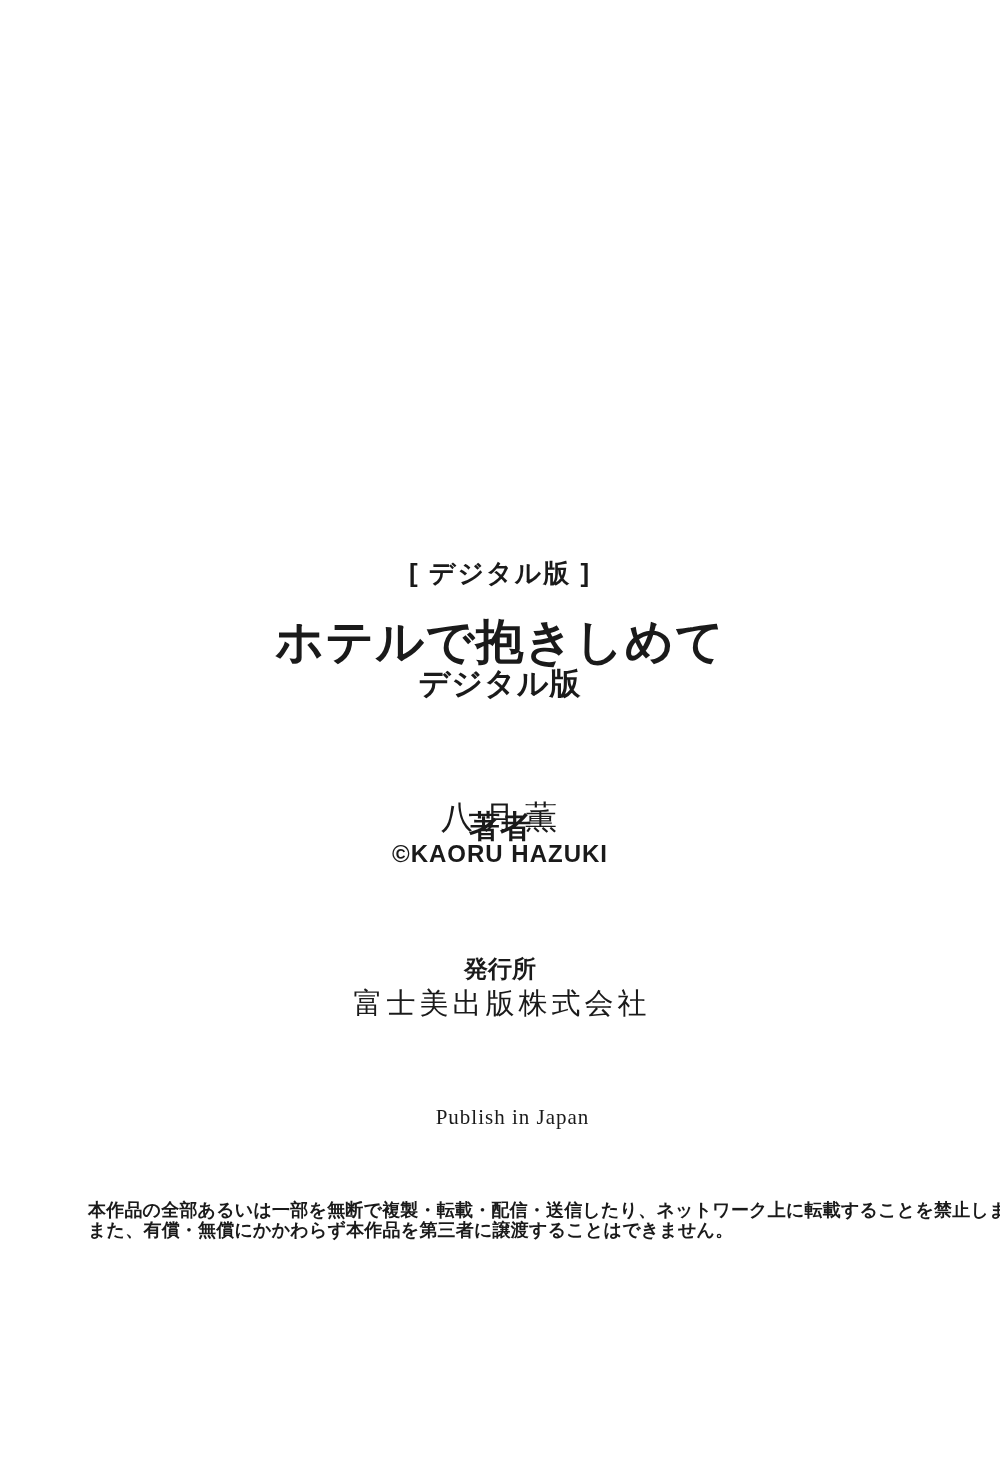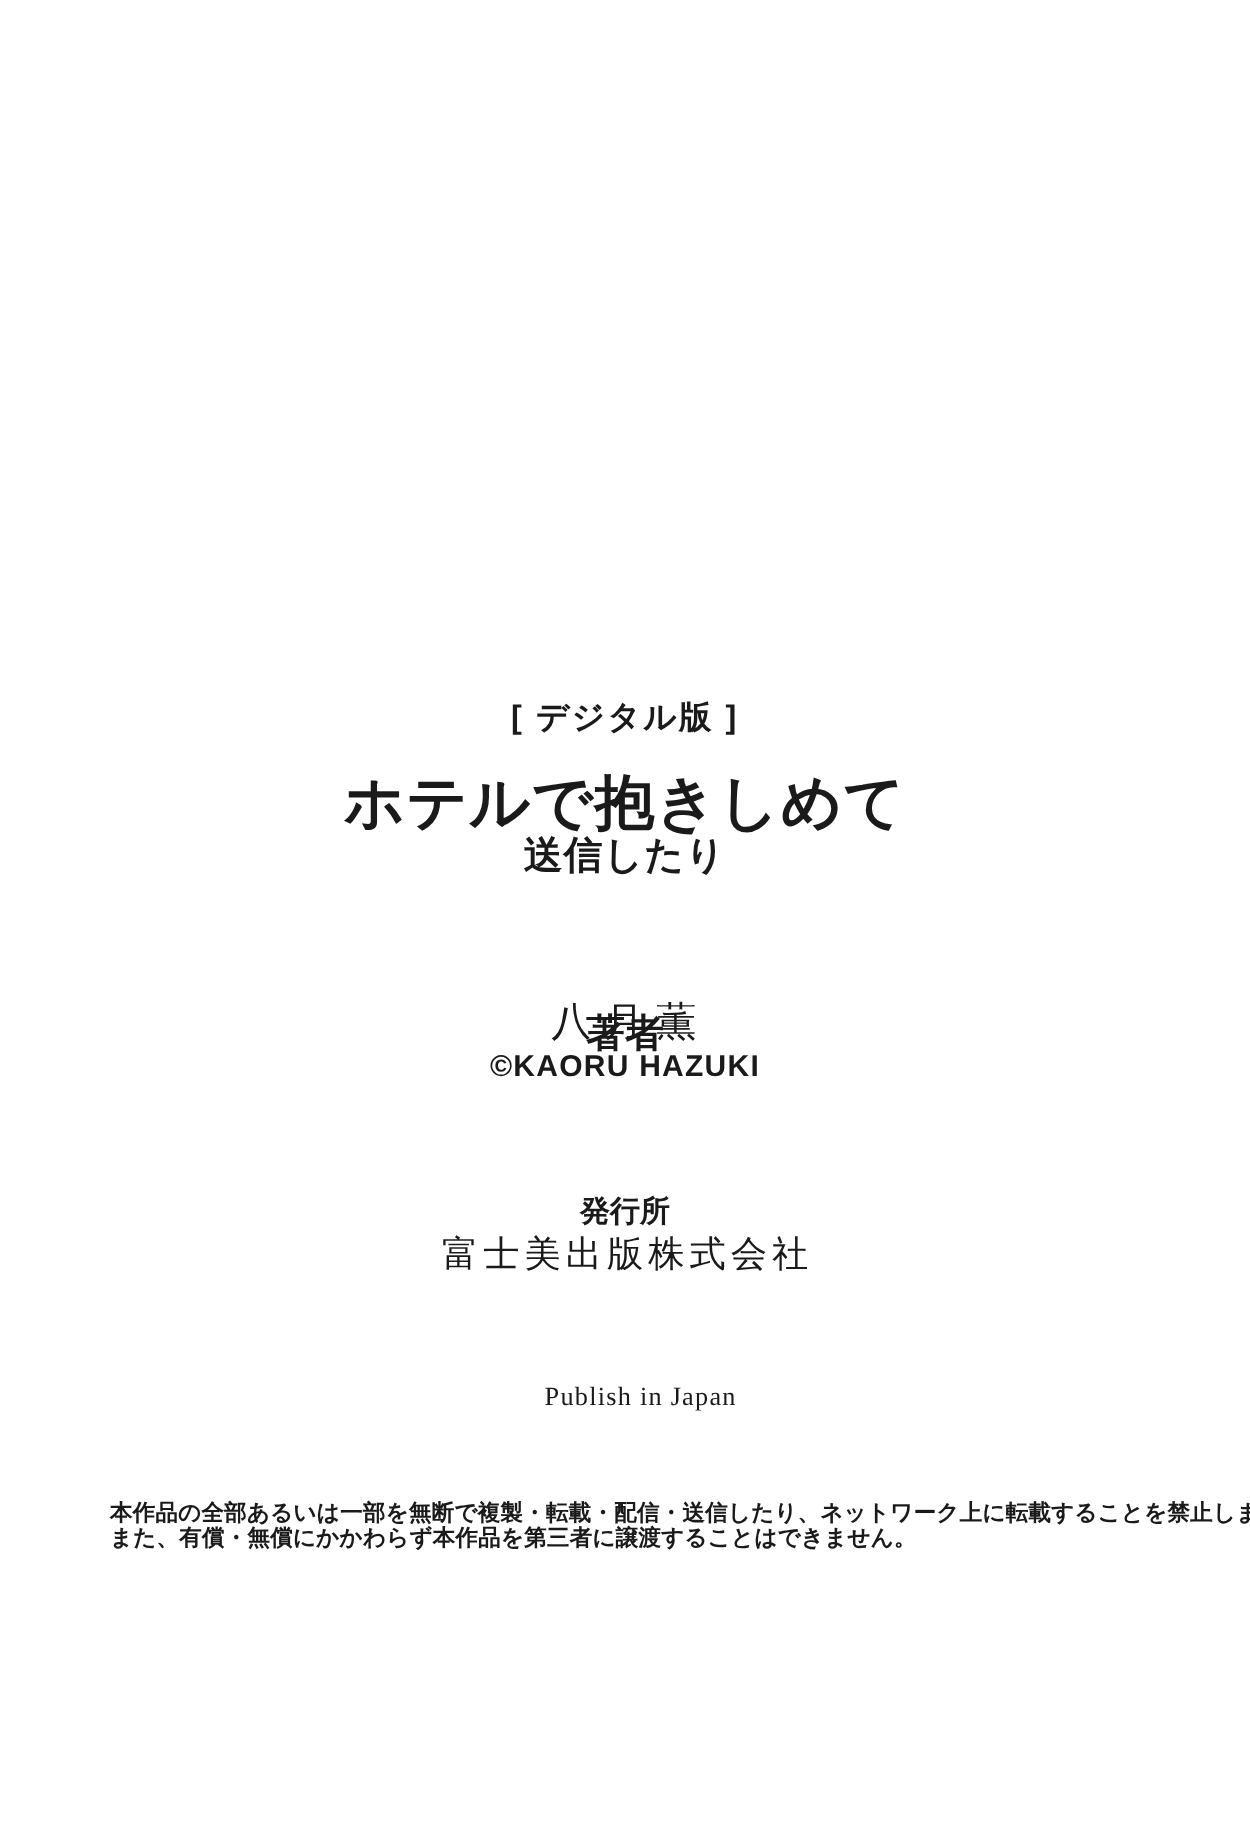--- a/index.html
+++ b/index.html
@@ -102,21 +102,21 @@
 </style>
 </head>
 <body>
 
 <div class="page">
 
   <div class="centered gothic edition-label">[ デジタル版 ]</div>
 
   <div class="centered gothic book-title">ホテルで抱きしめて</div>
 
-  <div class="centered gothic book-subtitle">送信したり</div>
+  <div class="centered gothic book-subtitle">デジタル版</div>
 
   <div class="centered gothic author-heading">著者</div>
 
   <div class="centered mincho author-name">八月薫</div>
 
   <div class="centered gothic copyright-line">©KAORU HAZUKI</div>
 
   <div class="centered gothic publisher-heading">発行所</div>
 
   <div class="centered mincho publisher-name">富士美出版株式会社</div>

